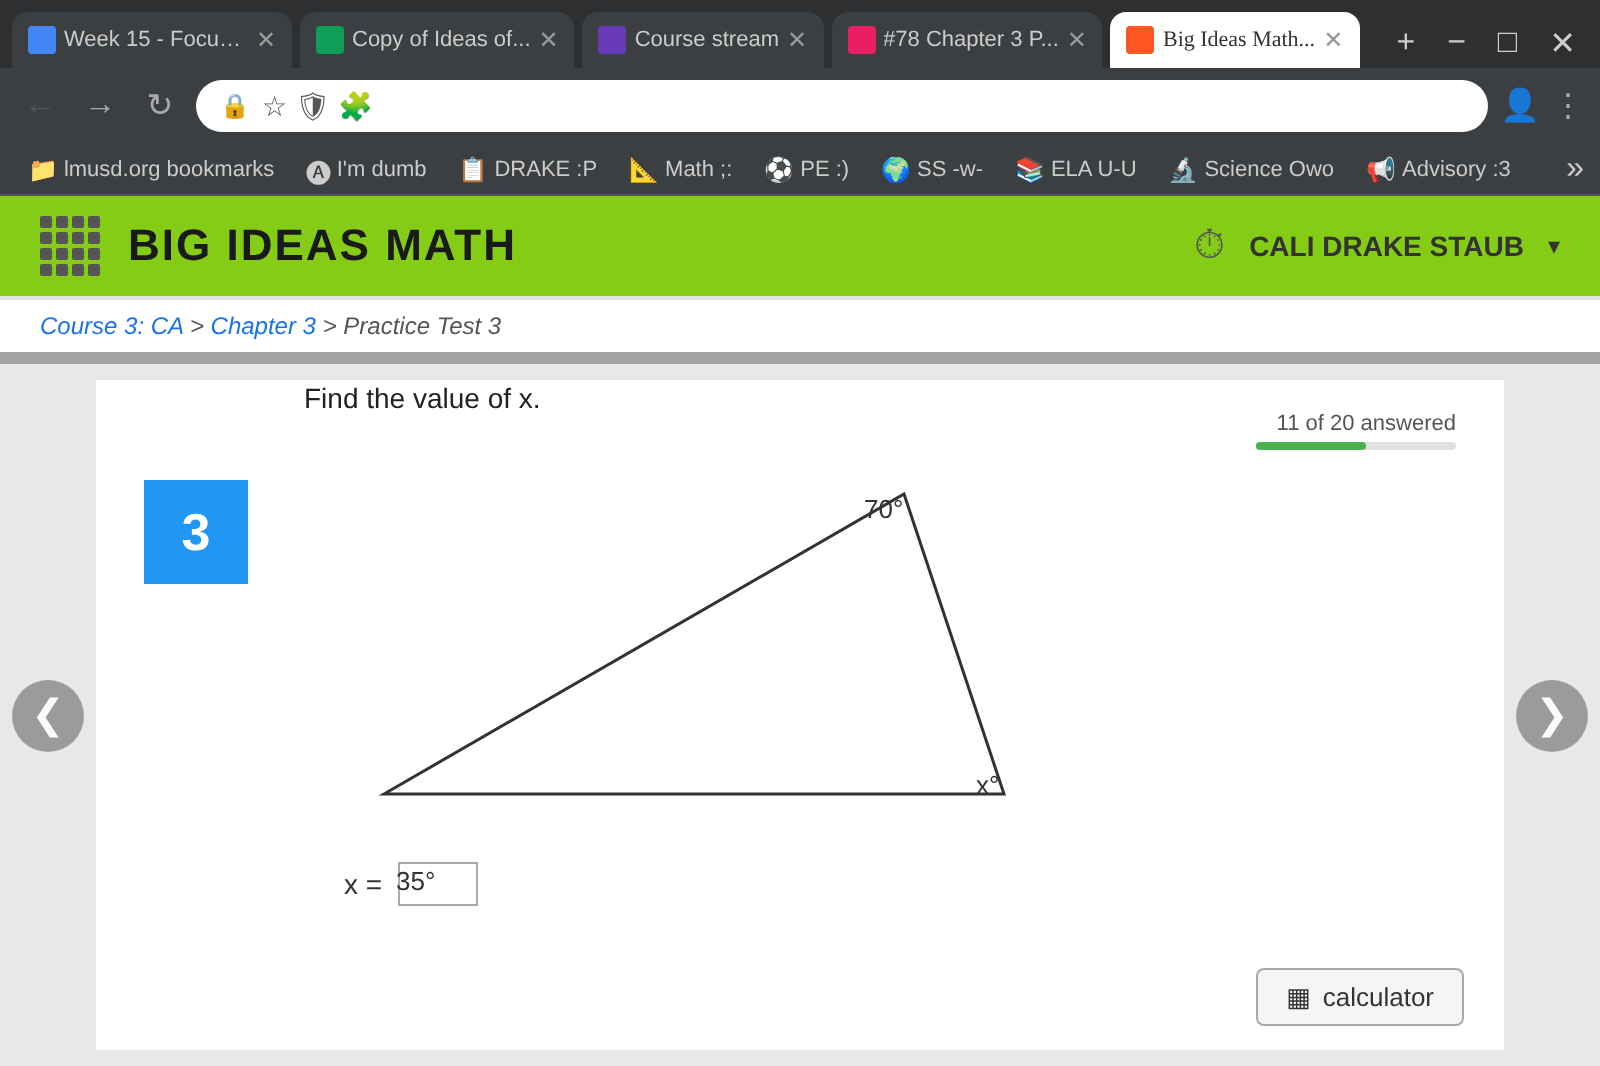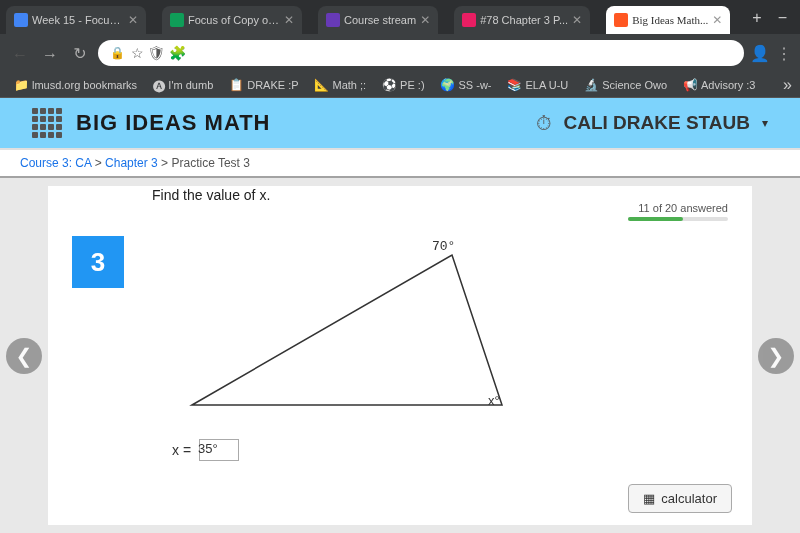--- a/index.html
+++ b/index.html
@@ -3,21 +3,21 @@
   <meta charset="utf-8">
   <style>
     * { margin: 0; padding: 0; box-sizing: border-box; }
     body { width: 800px; height: 533px; overflow: hidden; font-family: Arial, sans-serif; background: #202124; }
 
     
     .browser-chrome { background: #3c3f41; width: 100%; }
 
     
     .tab-bar {
-      display: flex; align-items: flex-start; padding: 6px 6px 0; background: #2d2f31; height: 34px; gap: 16px;
+      display: flex; align-items: flex-end; padding: 6px 6px 0; background: #2d2f31; height: 34px; gap: 4px;
     }
     .tab {
       display: flex; align-items: center; padding: 0 8px; height: 28px; border-radius: 8px 8px 0 0;
       font-size: 11px; color: #ccc; background: #3c3f41; max-width: 140px; min-width: 80px;
       white-space: nowrap; overflow: hidden; cursor: pointer; gap: 4px; flex-shrink: 0;
     }
     .tab.active { background: #fff; color: #333; font-family: Liberation Serif, serif; }
     .tab-favicon { width: 14px; height: 14px; flex-shrink: 0; }
     .tab-label { overflow: hidden; text-overflow: ellipsis; }
     .tab-close { margin-left: auto; font-size: 12px; color: #999; }
@@ -52,36 +52,37 @@
       font-size: 11px; color: #ccc; cursor: pointer; border-radius: 3px; white-space: nowrap;
     }
     .bm-icon { font-size: 12px; }
     .bm-more { margin-left: auto; font-size: 16px; color: #ccc; cursor: pointer; }
 
     
     .page-content { background: #f1f3f4; height: calc(533px - 34px - 38px - 26px); overflow: hidden; display: flex; flex-direction: column; }
 
     
     .bim-header {
-      background: #7dd3fc; display: flex; align-items: center; padding: 8px 32px;
+      background: #84cc16; display: flex; align-items: center; padding: 8px 20px;
       border-bottom: 2px solid #e0e0e0; height: 52px;
     }
     .bim-grid-icon { display: grid; grid-template-columns: repeat(4,6px); gap: 2px; margin-right: 14px; }
     .bim-grid-cell { width: 6px; height: 6px; background: #555; border-radius: 1px; }
     .bim-logo { font-size: 22px; font-weight: bold; color: #1a1a1a; letter-spacing: 1px; }
     .bim-logo span { color: #1a1a1a; }
     .header-right { margin-left: auto; display: flex; align-items: center; gap: 12px; }
     .timer-icon { font-size: 20px; color: #555; cursor: pointer; }
-    .user-name { font-size: 19px; font-weight: bold; color: #333; cursor: pointer; }
+    .user-name { font-size: 14px; font-weight: bold; color: #333; cursor: pointer; }
     .dropdown-arrow { font-size: 12px; color: #333; }
 
     
     .breadcrumb {
       padding: 6px 20px; font-size: 12px; color: #555; background: #fff;
-      border-bottom: 2px solid #a3a3a3;
+      border-bottom: 6px solid #a3a3a3;
+      font-style: italic;
     }
     .breadcrumb a { color: #1a73e8; text-decoration: none; }
 
     
     .main-area {
       display: flex; flex: 1; background: #e8e8e8; overflow: hidden;
     }
     .side-nav-left {
       width: 48px; display: flex; align-items: center; justify-content: center;
       cursor: pointer;
@@ -102,21 +103,21 @@
     .progress-label { font-size: 11px; color: #555; }
     .progress-bar-container { height: 4px; background: #e0e0e0; border-radius: 2px; margin-top: 3px; width: 100px; margin-left: auto; }
     .progress-bar-fill { height: 4px; background: #4caf50; border-radius: 2px; }
 
     .question-number-badge {
       position: absolute; left: 24px; top: 50px;
       width: 52px; height: 52px; background: #2196f3;
       display: flex; align-items: center; justify-content: center;
       font-size: 26px; font-weight: bold; color: white;
     }
-    .question-text { font-size: 14px; color: #222; margin-bottom: 12px; margin-left: 0; }
+    .question-text { font-size: 14px; color: #222; margin-bottom: 0; margin-left: 0; }
     .triangle-area { position: relative; height: 220px; margin-left: 60px; }
     .triangle-label { position: absolute; font-size: 13px; color: #333; }
     .answer-row { display: flex; align-items: center; gap: 8px; margin-top: 8px; font-size: 14px; color: #333; }
     .answer-box {
       width: 40px; height: 22px; border: 1px solid #aaa; background: #fff;
       display: inline-block;
     }
     .calculator-btn {
       position: absolute; bottom: 12px; right: 20px;
       border: 1px solid #aaa; background: #f5f5f5; padding: 6px 14px;
@@ -138,21 +139,21 @@
 
 <div class="browser-chrome">
   <div class="tab-bar">
     <div class="tab">
       <div class="tab-favicon favicon-week15"></div>
       <span class="tab-label">Week 15 - Focus...</span>
       <span class="tab-close">✕</span>
     </div>
     <div class="tab">
       <div class="tab-favicon favicon-copyof"></div>
-      <span class="tab-label">Focus of Copy of...</span>
+      <span class="tab-label">Copy of Ideas of...</span>
       <span class="tab-close">✕</span>
     </div>
     <div class="tab">
       <div class="tab-favicon favicon-course"></div>
       <span class="tab-label">Course stream</span>
       <span class="tab-close">✕</span>
     </div>
     <div class="tab">
       <div class="tab-favicon favicon-chapter"></div>
       <span class="tab-label">#78 Chapter 3 P...</span>
@@ -291,21 +292,21 @@
 
       <div style="margin-left: 80px; margin-top: -40px;">
         <div class="question-text">Find the value of x.</div>
 
         <div class="triangle-area" style="margin-left: 20px;">
           <svg class="triangle-svg" width="360" height="220">
 
             <polygon points="20,190 280,40 330,190" fill="none" stroke="#333" stroke-width="1.5"></polygon>
           </svg>
 
-          <span class="triangle-label" style="top: 24px; left: 260px; font-family: Liberation Mono, monospace;">70°</span>
+          <span class="triangle-label" style="top: 40px; left: 260px;">70°</span>
           <span class="triangle-label" style="top: 188px; left: 26px; margin-top: 38px;">35°</span>
           <span class="triangle-label" style="top: 178px; left: 316px;">x°</span>
         </div>
 
         <div class="answer-row" style="margin-left: 20px; margin-top: 4px;">
           <span>x =</span>
           <div class="answer-box"></div>
         </div>
       </div>
 

